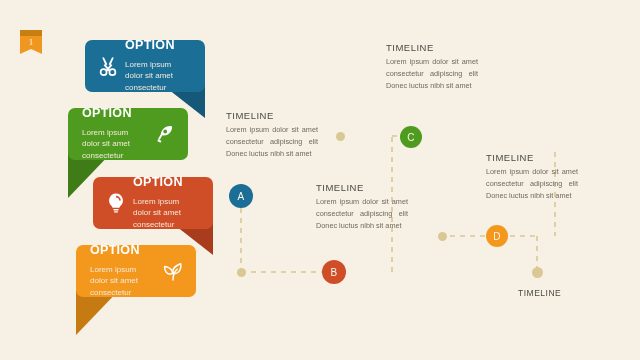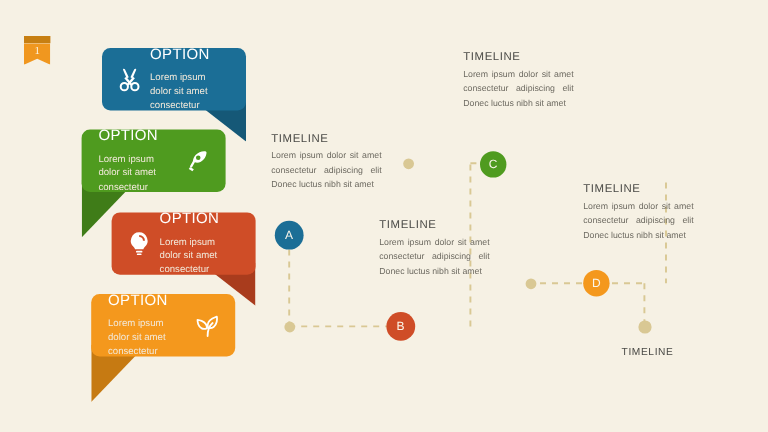--- a/index.html
+++ b/index.html
@@ -67,21 +67,21 @@
     align-items: center;
     box-sizing: border-box;
     padding: 0 10px;
   }
   .option-text {
     flex: 1 1 auto;
     padding: 0 4px;
   }
   .option-title {
     font-size: 12.5px;
-    font-weight: normal;
+    font-weight: bold;
     color: #ffffff;
     letter-spacing: 0.3px;
     line-height: 1.15;
   }
   .option-desc {
     font-size: 8px;
     color: #f2e9da;
     line-height: 1.45;
     margin-top: 6px;
     max-width: 96px;

